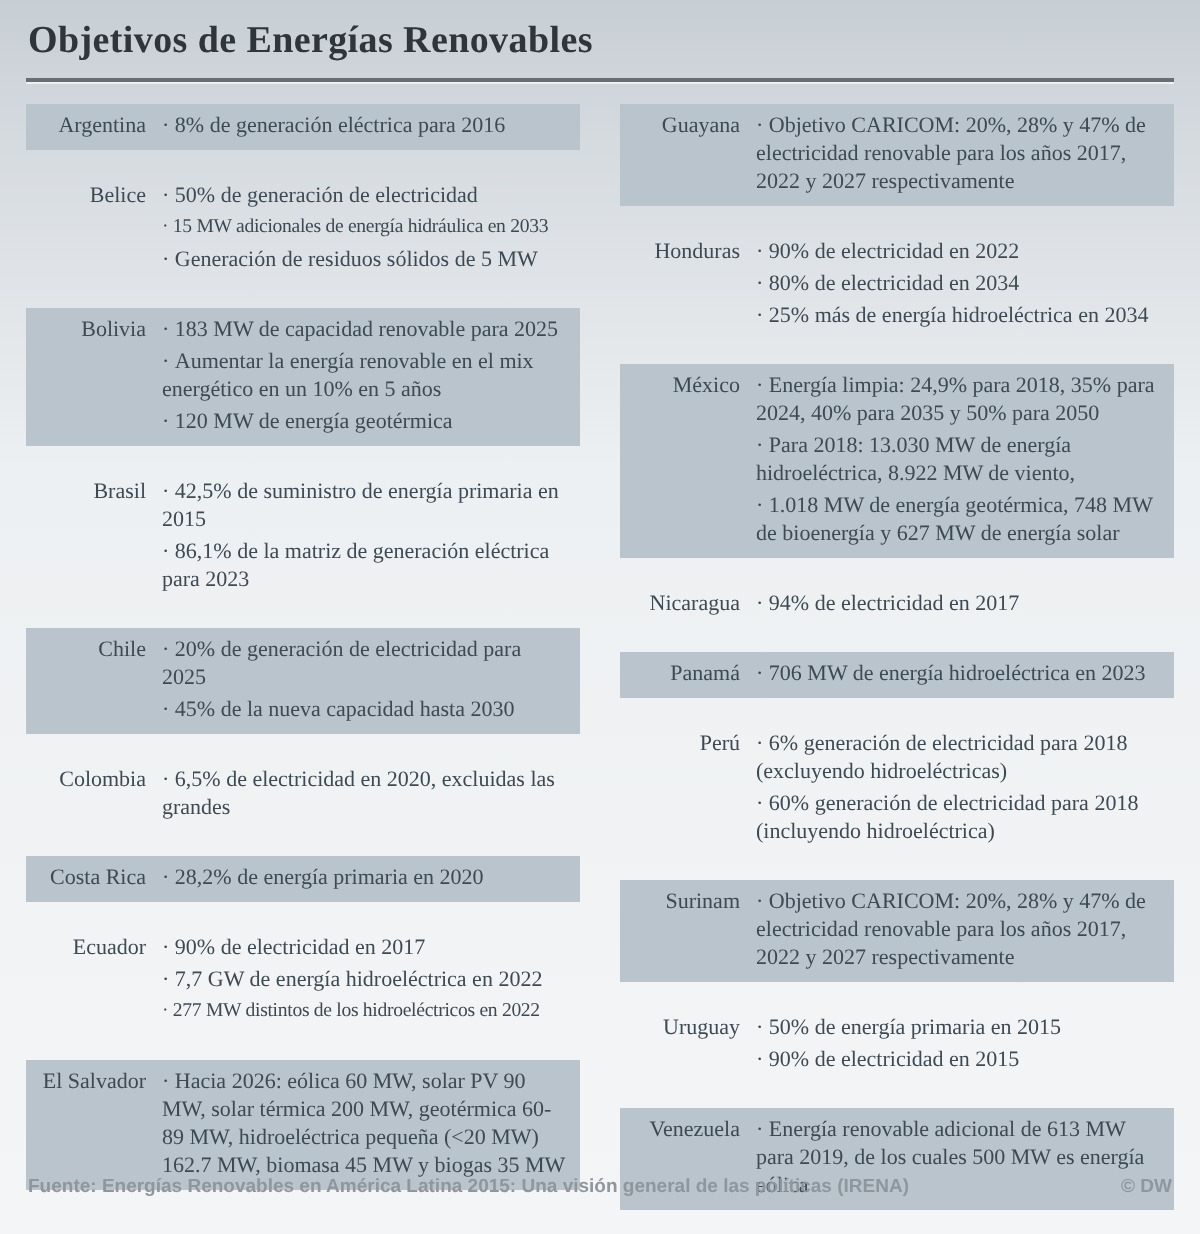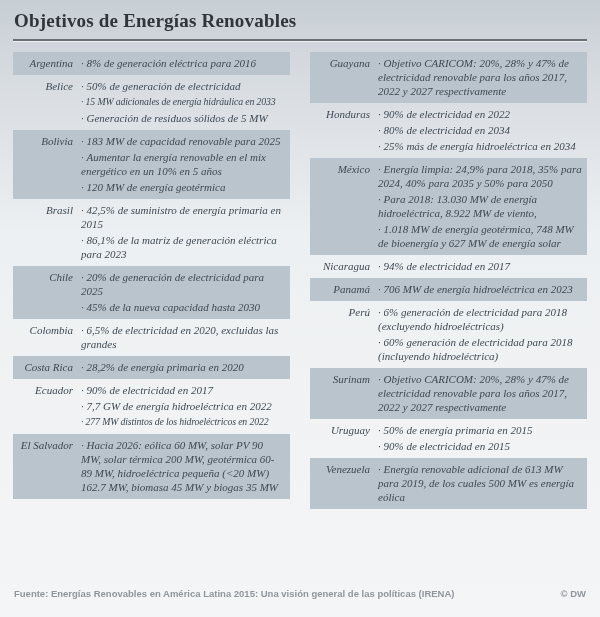--- a/index.html
+++ b/index.html
@@ -33,21 +33,21 @@
     height:0;
     border-bottom:2px solid var(--rule);
     box-shadow:0 1px 0 rgba(255,255,255,.65);
     margin-bottom:11px;
   }
   .columns{display:flex;gap:20px;align-items:flex-start;}
   .col{width:277px;flex:0 0 277px;}
   .entry{
     display:flex;
     padding:4px 5px 5px 2px;
-    font-style:italic;
+    margin-bottom:12px;
   }
   .entry.shaded{background:var(--band);}
   .label{
     width:66px;flex:0 0 66px;
     text-align:right;
     padding-right:8px;
     font-size:11px;line-height:14px;
   }
   .bullets{flex:1;min-width:0;}
   .bullet{

